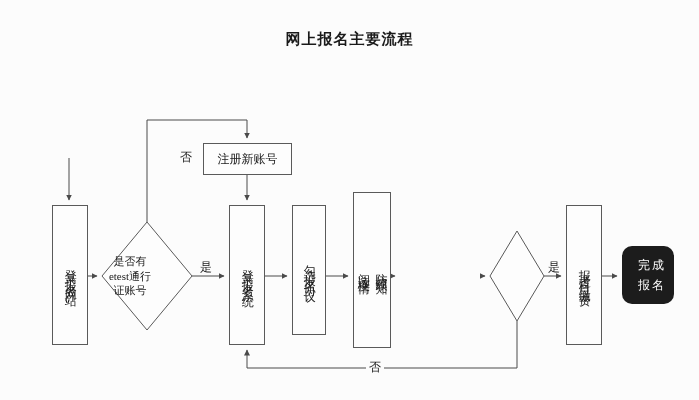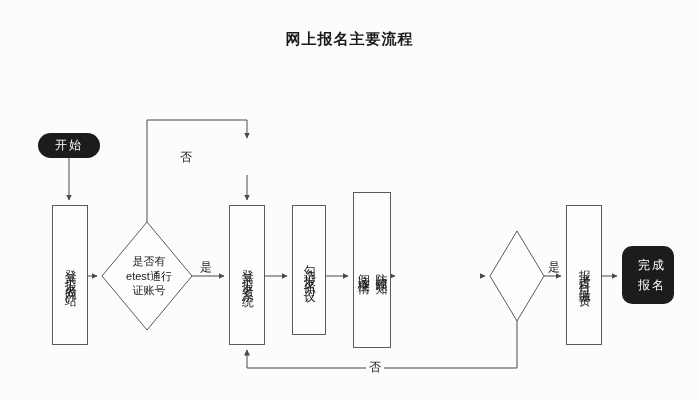--- a/index.html
+++ b/index.html
@@ -68,28 +68,28 @@
     <line class="c" x1="192" y1="276" x2="224" y2="276" marker-end="url(#arr)"></line>
     <line class="c" x1="265" y1="276" x2="287" y2="276" marker-end="url(#arr)"></line>
     <line class="c" x1="326" y1="276" x2="348" y2="276" marker-end="url(#arr)"></line>
     <line class="c" x1="391" y1="276" x2="395" y2="276" marker-end="url(#arr)"></line>
     <line class="c" x1="480" y1="276" x2="485" y2="276" marker-end="url(#arr)"></line>
     <line class="c" x1="544" y1="276" x2="561" y2="276" marker-end="url(#arr)"></line>
     <line class="c" x1="602" y1="276" x2="617" y2="276" marker-end="url(#arr)"></line>
     <polyline class="c" points="517,321 517,368 247,368 247,350" marker-end="url(#arr)"></polyline>
   </svg>
 
-  <div class="node pill" style="left:38px; top:133px; width:62px; height:25px;">开始</div>
 
   <div class="node box vbox" style="left:52px; top:205px; width:36px; height:140px;">登录报名网站</div>
 
-  <div class="dtext" style="left:105px; top:246px; width:88px; height:60px;">是否有
+  <div class="dtext" style="left:86px; top:246px; width:88px; height:60px;font-family:Liberation Serif, serif;">是否有
 etest通行
 证账号</div>
 
+  <div class="node box hbox" style="left:203px; top:143px; width:89px; height:32px;">注册新账号</div>
 
   <div class="node box vbox" style="left:229px; top:205px; width:36px; height:140px;">登录报名系统</div>
 
   <div class="node box vbox" style="left:292px; top:205px; width:34px; height:130px;">勾选报名协议</div>
 
   <div class="node box vbox" style="left:353px; top:192px; width:38px; height:156px; letter-spacing:3px;">阅读疫情
 防控须知</div>
 
 
 

